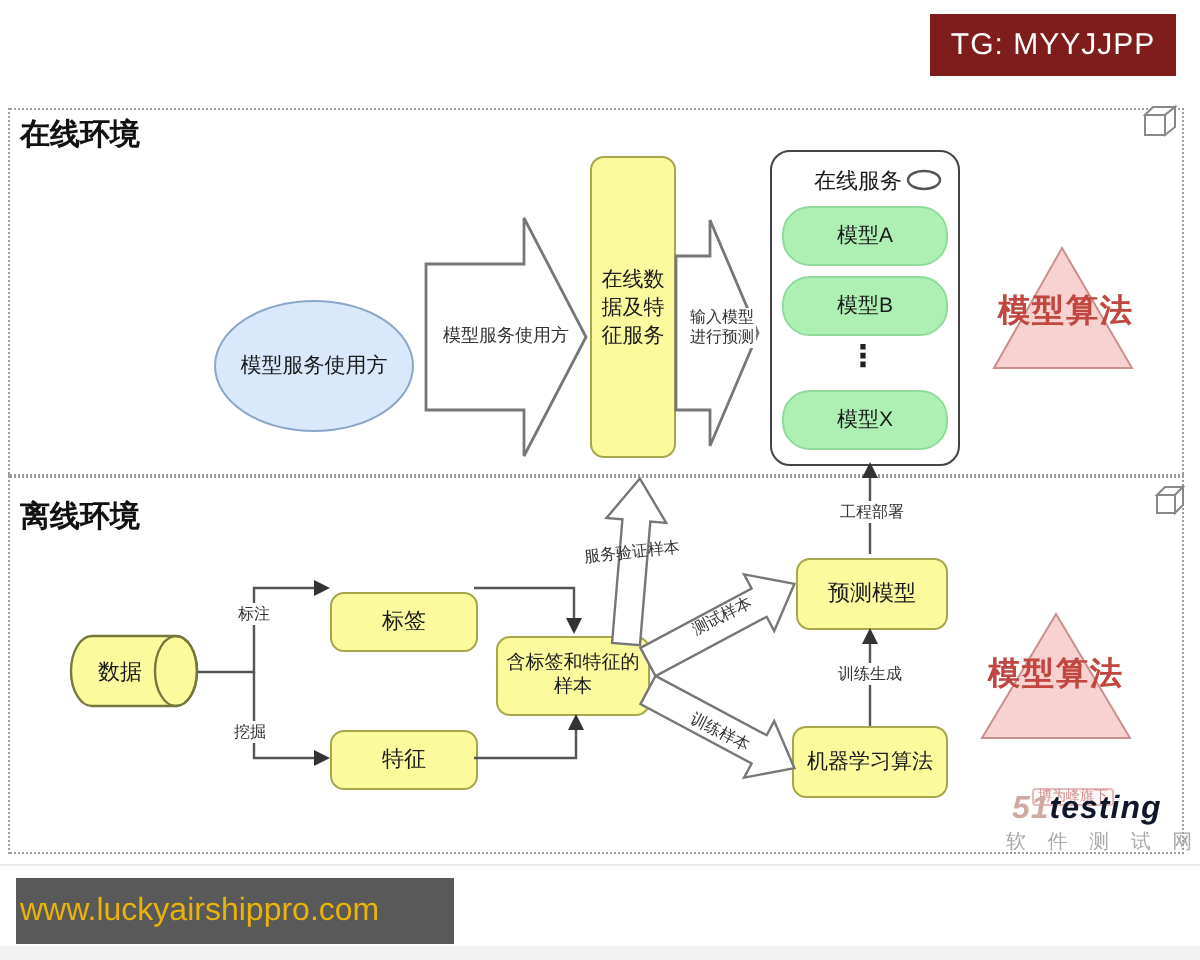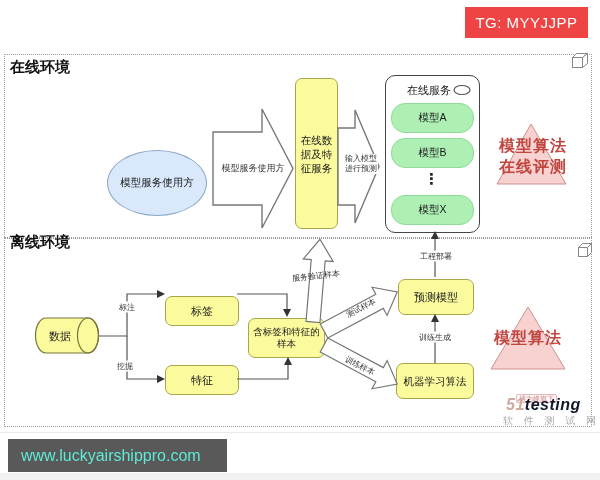--- a/index.html
+++ b/index.html
@@ -14,39 +14,39 @@
   .pill{background:#AEF0B4;border:1px solid #90DB9C;border-radius:14px;
         display:flex;align-items:center;justify-content:center;font-size:10.5px;}
   .container-box{background:#fff;border:1.5px solid #444;border-radius:10px;}
   .ellipse{background:#D9E8FA;border:1px solid #8BA7C7;border-radius:50%;
            display:flex;align-items:center;justify-content:center;font-size:10.5px;}
   .lbl{font-size:8px;color:#333;white-space:nowrap;transform:translate(-50%,-50%);}
   .lbl.bg{background:#fff;padding:0 1px;}
   .center{transform:translate(-50%,-50%);}
   .evaltext{font-weight:bold;color:#C0463F;text-align:center;font-size:16px;
             line-height:21px;white-space:nowrap;letter-spacing:1px;}
-  .badge{background:#ef4444;color:#fff;display:flex;align-items:center;justify-content:center;
+  .badge{background:#7f1d1d;color:#fff;display:flex;align-items:center;justify-content:center;
          font-size:15px;letter-spacing:0.5px;}
-  .footerbar{background:#595959;color:#5eead4;display:flex;align-items:center;
-             font-size:16px;padding-left:13px;box-sizing:border-box;}
+  .footerbar{background:#595959;color:#eab308;display:flex;align-items:center;
+             font-size:16px;padding-left:2px;box-sizing:border-box;}
   .wm-tag{font-size:7px;color:#cf8f8f;border:1px solid #e4baba;border-radius:2px;
           padding:0 2px;background:rgba(255,235,235,.35);}
   .wm-brand{font-size:16px;font-weight:bold;font-style:italic;letter-spacing:0.5px;}
   .wm-51{color:#cfaaa0;}
   .wm-testing{color:#0f172a;margin-top:20px;}
   .wm-sub{font-size:10px;color:#a9a9a9;letter-spacing:4px;white-space:nowrap;}
   .dots{font-size:15px;font-weight:bold;line-height:6px;color:#222;text-align:center;}
 </style>
 </head>
 <body>
 
 <div class="abs section" style="left:4px;top:54px;width:586px;height:183px;"></div>
 <div class="abs section" style="left:4px;top:237px;width:586px;height:188px;"></div>
 <div class="abs sec-title" style="left:10px;top:58px;">在线环境</div>
-<div class="abs sec-title" style="left:10px;top:233px;text-align:center;">离线环境</div>
+<div class="abs sec-title" style="left:10px;top:249px;text-align:center;">离线环境</div>
 
 <div class="abs" style="left:0;top:432px;width:600px;height:1px;background:#eaeaea;"></div>
 <div class="abs" style="left:0;top:473px;width:600px;height:7px;background:#f1f1f1;"></div>
 
 <div class="abs badge" style="left:465px;top:7px;width:123px;height:31px;">TG: MYYJJPP</div>
 
 <div class="abs ellipse" style="left:107px;top:150px;width:98px;height:64px;">模型服务使用方</div>
 
 <div class="abs ybox" style="left:295px;top:78px;width:41px;height:149px;font-size:10.5px;line-height:14px;">
   <div>
@@ -146,21 +146,20 @@
 <div class="abs lbl bg" style="left:127px;top:307px;">标注</div>
 <div class="abs lbl bg" style="left:125px;top:366px;">挖掘</div>
 <div class="abs lbl" style="left:316px;top:276px;transform:translate(-50%,-50%) rotate(-6deg);">服务验证样本</div>
 <div class="abs lbl" style="left:361px;top:308px;transform:translate(-50%,-50%) rotate(-27deg);">测试样本</div>
 <div class="abs lbl" style="left:360px;top:366px;transform:translate(-50%,-50%) rotate(27deg);">训练样本</div>
 <div class="abs lbl bg" style="left:435px;top:337px;">训练生成</div>
 <div class="abs lbl bg" style="left:436px;top:256px;">工程部署</div>
 
 <div class="abs evaltext center" style="left:533px;top:156px;">
   <div>模型算法</div>
-  <div>在线评测</div>
 </div>
 <div class="abs evaltext center" style="left:528px;top:338px;line-height:22px;">
   <div>模型算法</div>
 </div>
 
 <div class="abs" style="left:516px;top:387px;">
   <span class="wm-tag">博为峰旗下</span>
 </div>
 <div class="abs wm-brand" style="left:506px;top:396px;">
   <span class="wm-51">51</span><span class="wm-testing">testing</span>

